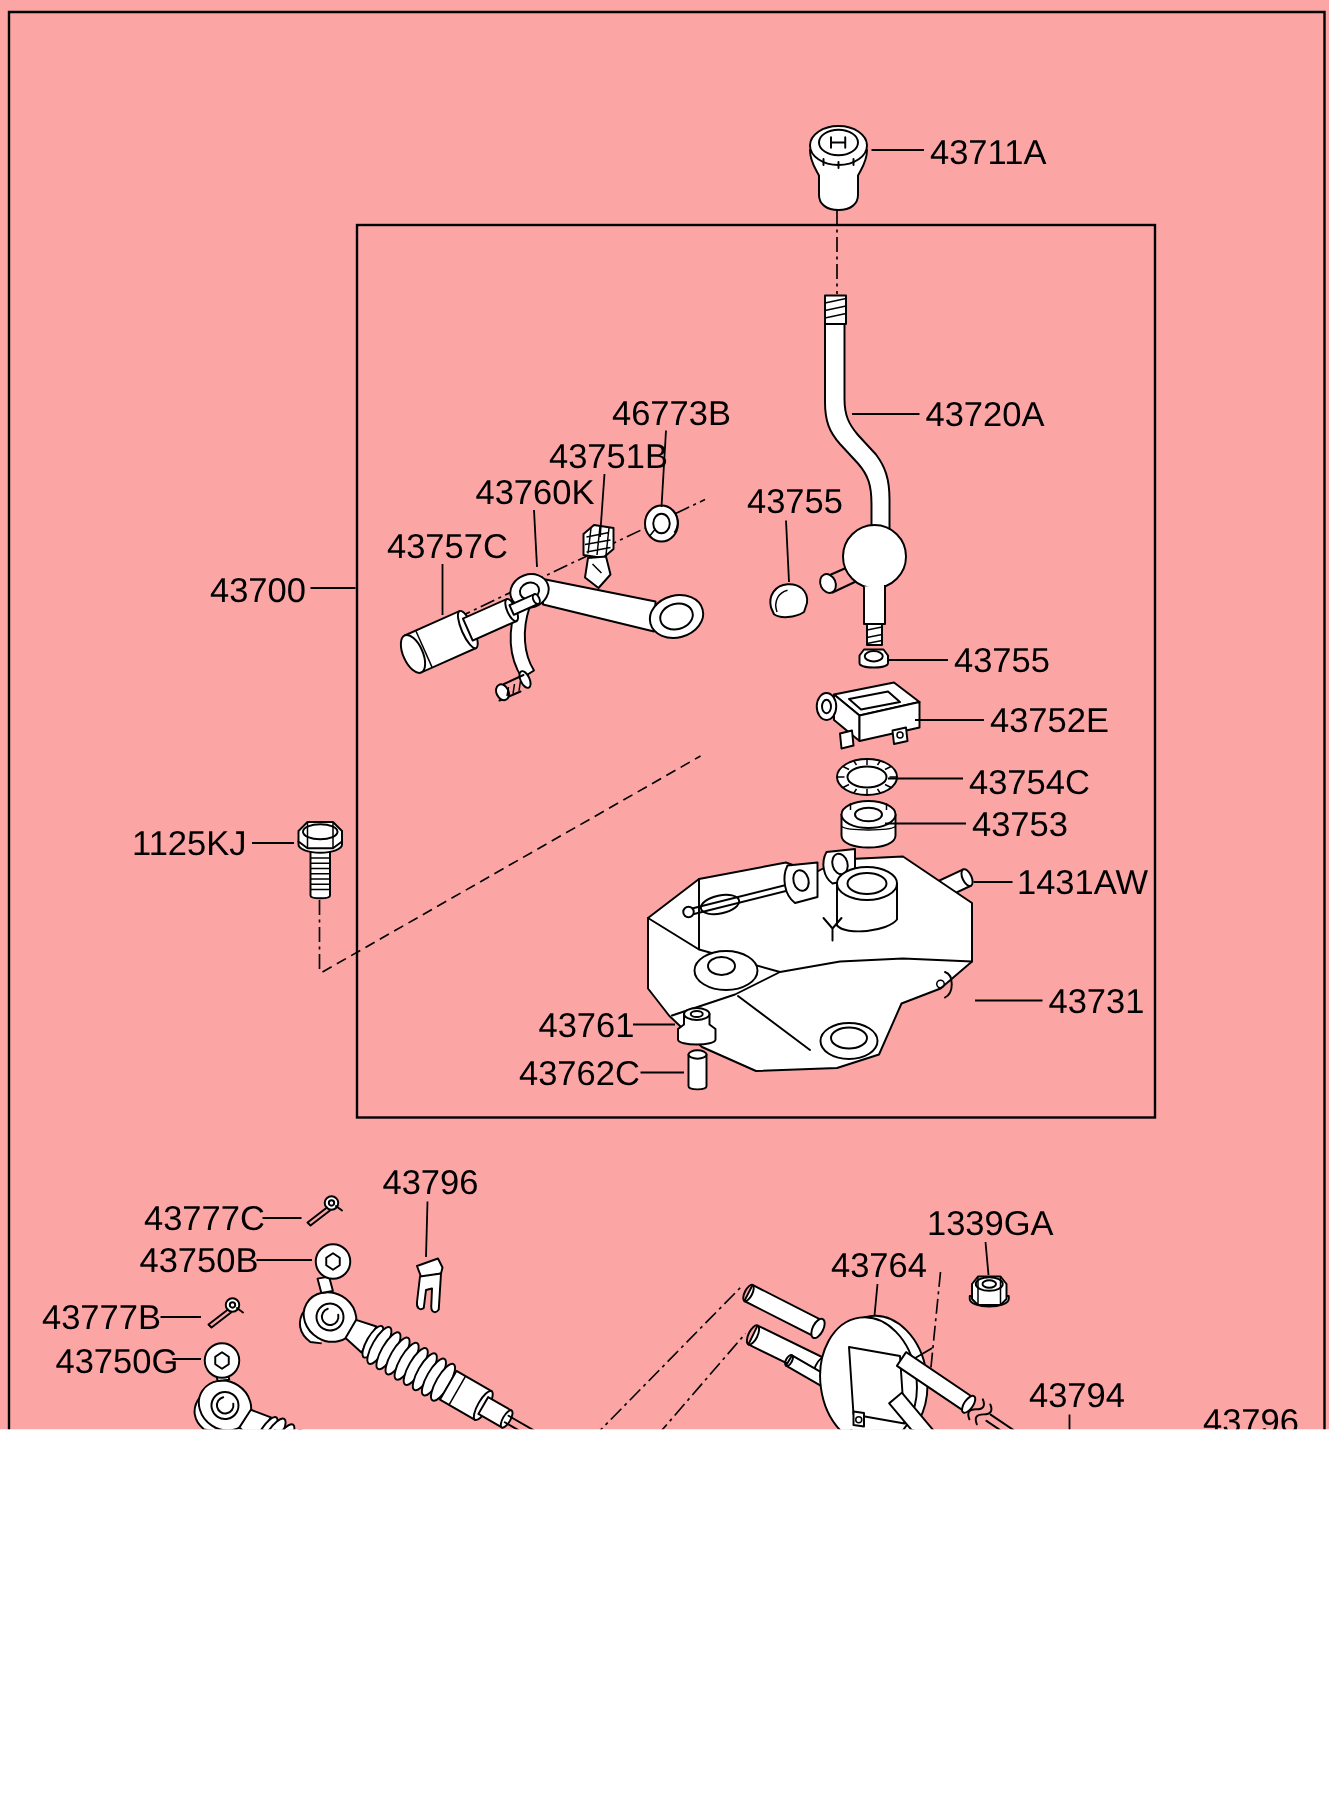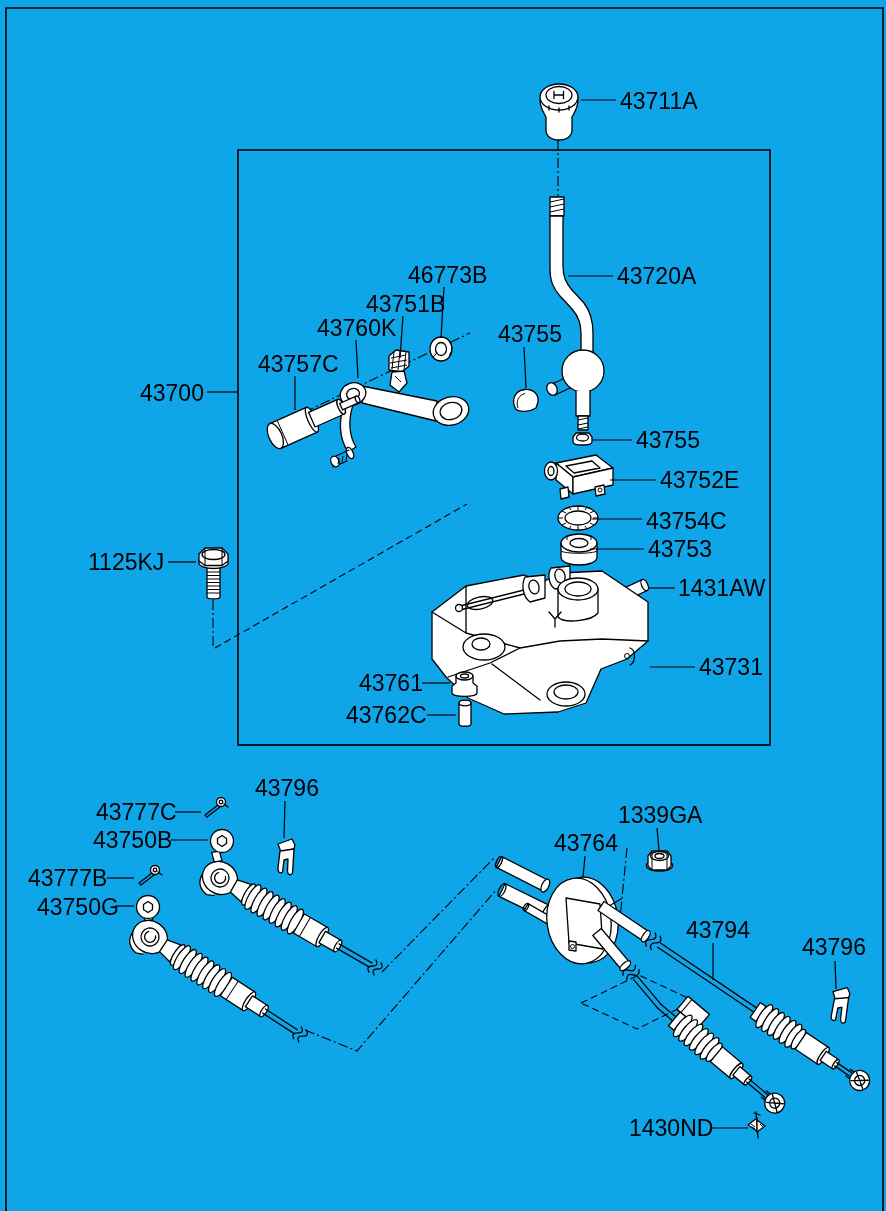--- a/index.html
+++ b/index.html
@@ -1,16 +1,16 @@
 <!DOCTYPE html>
 <html><head>
 <meta charset="utf-8">
 <style>
   html,body{margin:0;padding:0;background:#ffffff;}
-  .canvas{position:relative;width:886px;height:1211px;background:#0ea5e9;overflow:hidden;}
+  .canvas{position:relative;width:886px;height:953px;background:#fca5a5;overflow:hidden;}
   svg{display:block;}
   .ln{stroke:#000;fill:none;stroke-width:1.3;stroke-linecap:round;stroke-linejoin:round;}
   .fw{stroke:#000;fill:#fff;stroke-width:1.3;stroke-linejoin:round;}
   .thin{stroke:#000;fill:none;stroke-width:1;}
   .box{stroke:#000;fill:none;stroke-width:1.6;}
   .dash{stroke:#000;fill:none;stroke-width:1.1;stroke-dasharray:7 4;}
   .dashdot{stroke:#000;fill:none;stroke-width:1.1;stroke-dasharray:10 3 2 3;}
   .leader{stroke:#000;fill:none;stroke-width:1.2;}
   .lbl{font-family:"Liberation Sans",sans-serif;font-size:23px;fill:#000;stroke:none;}
 </style>

